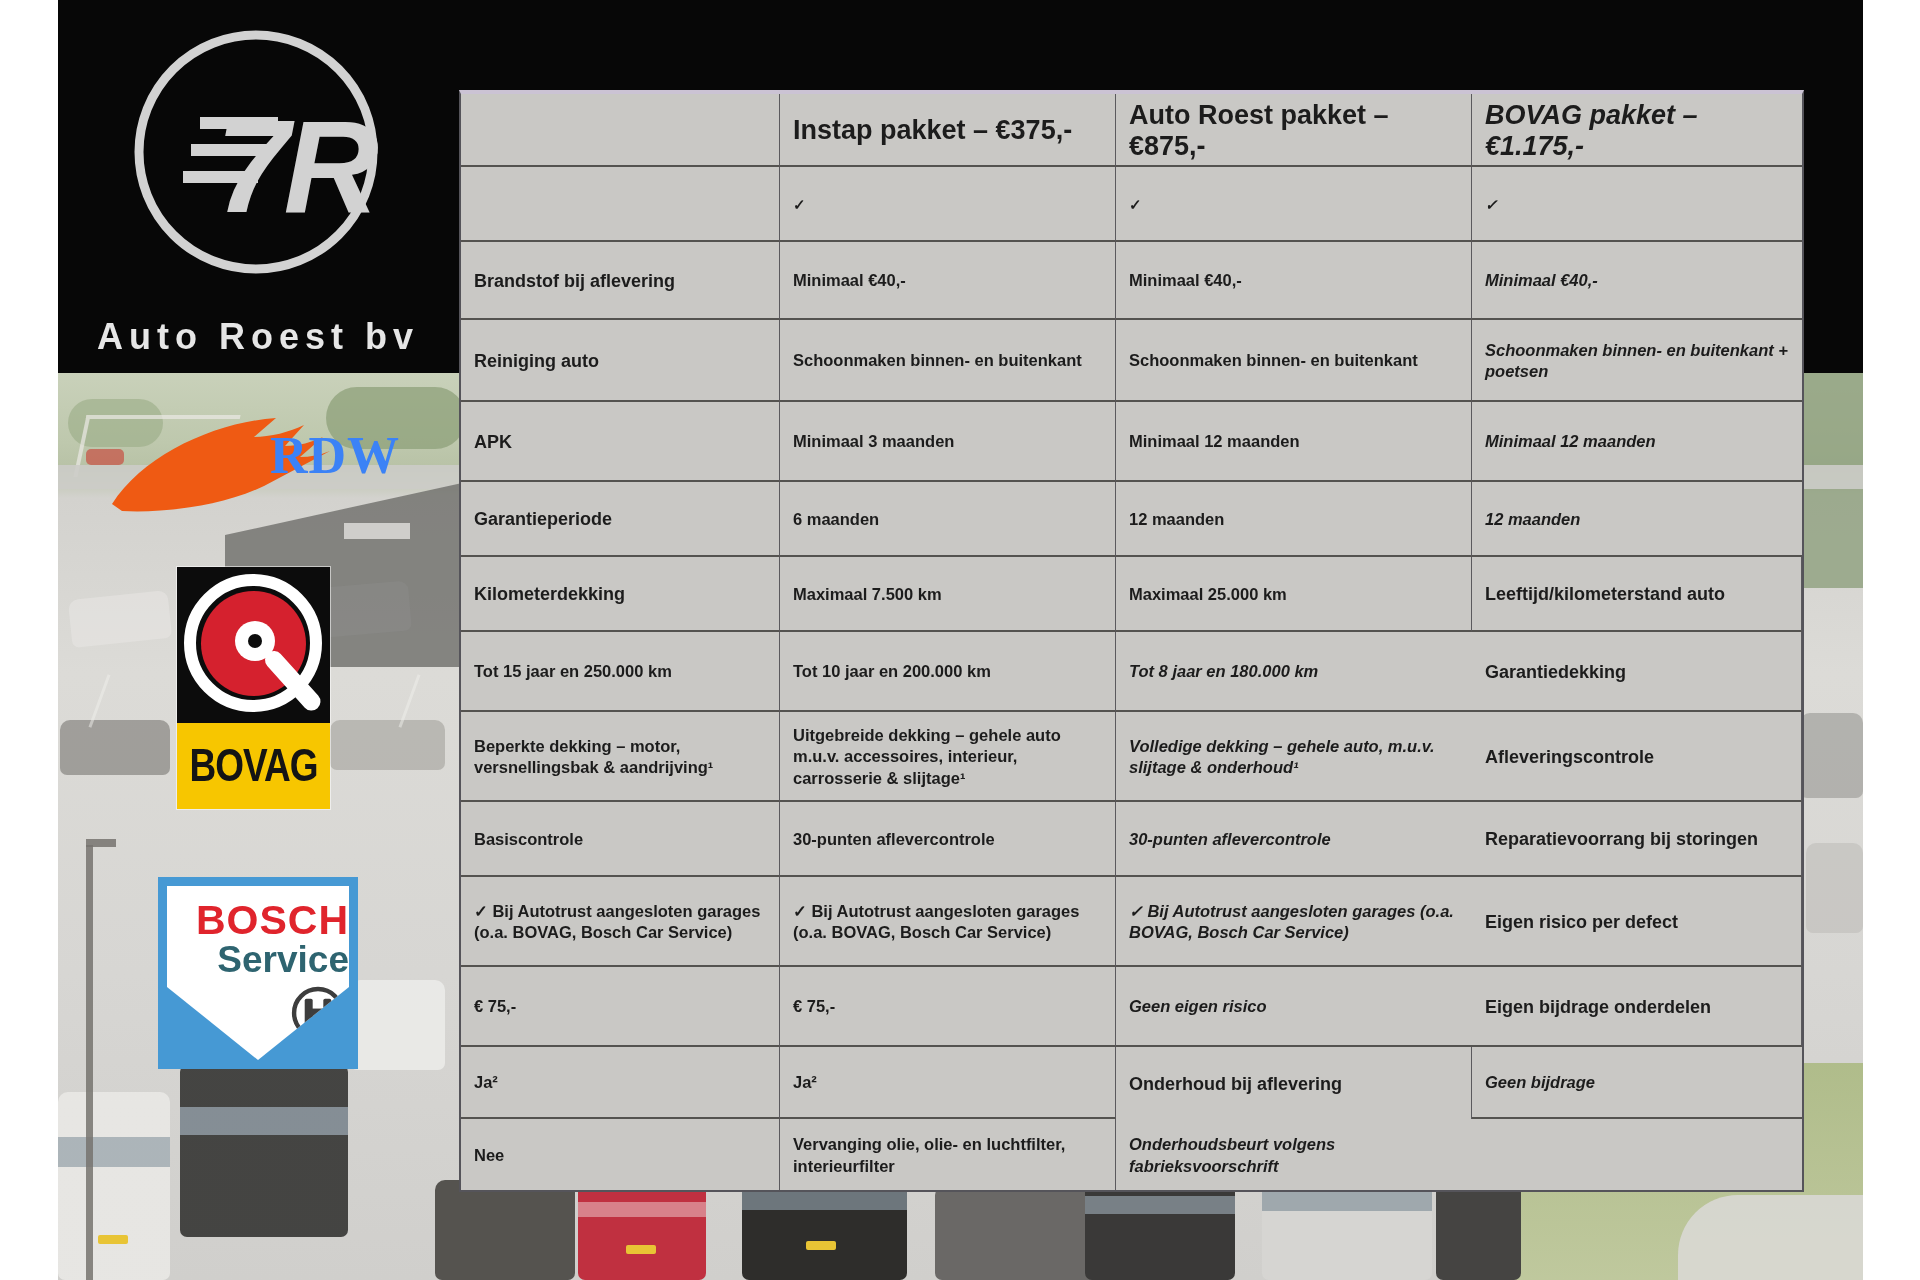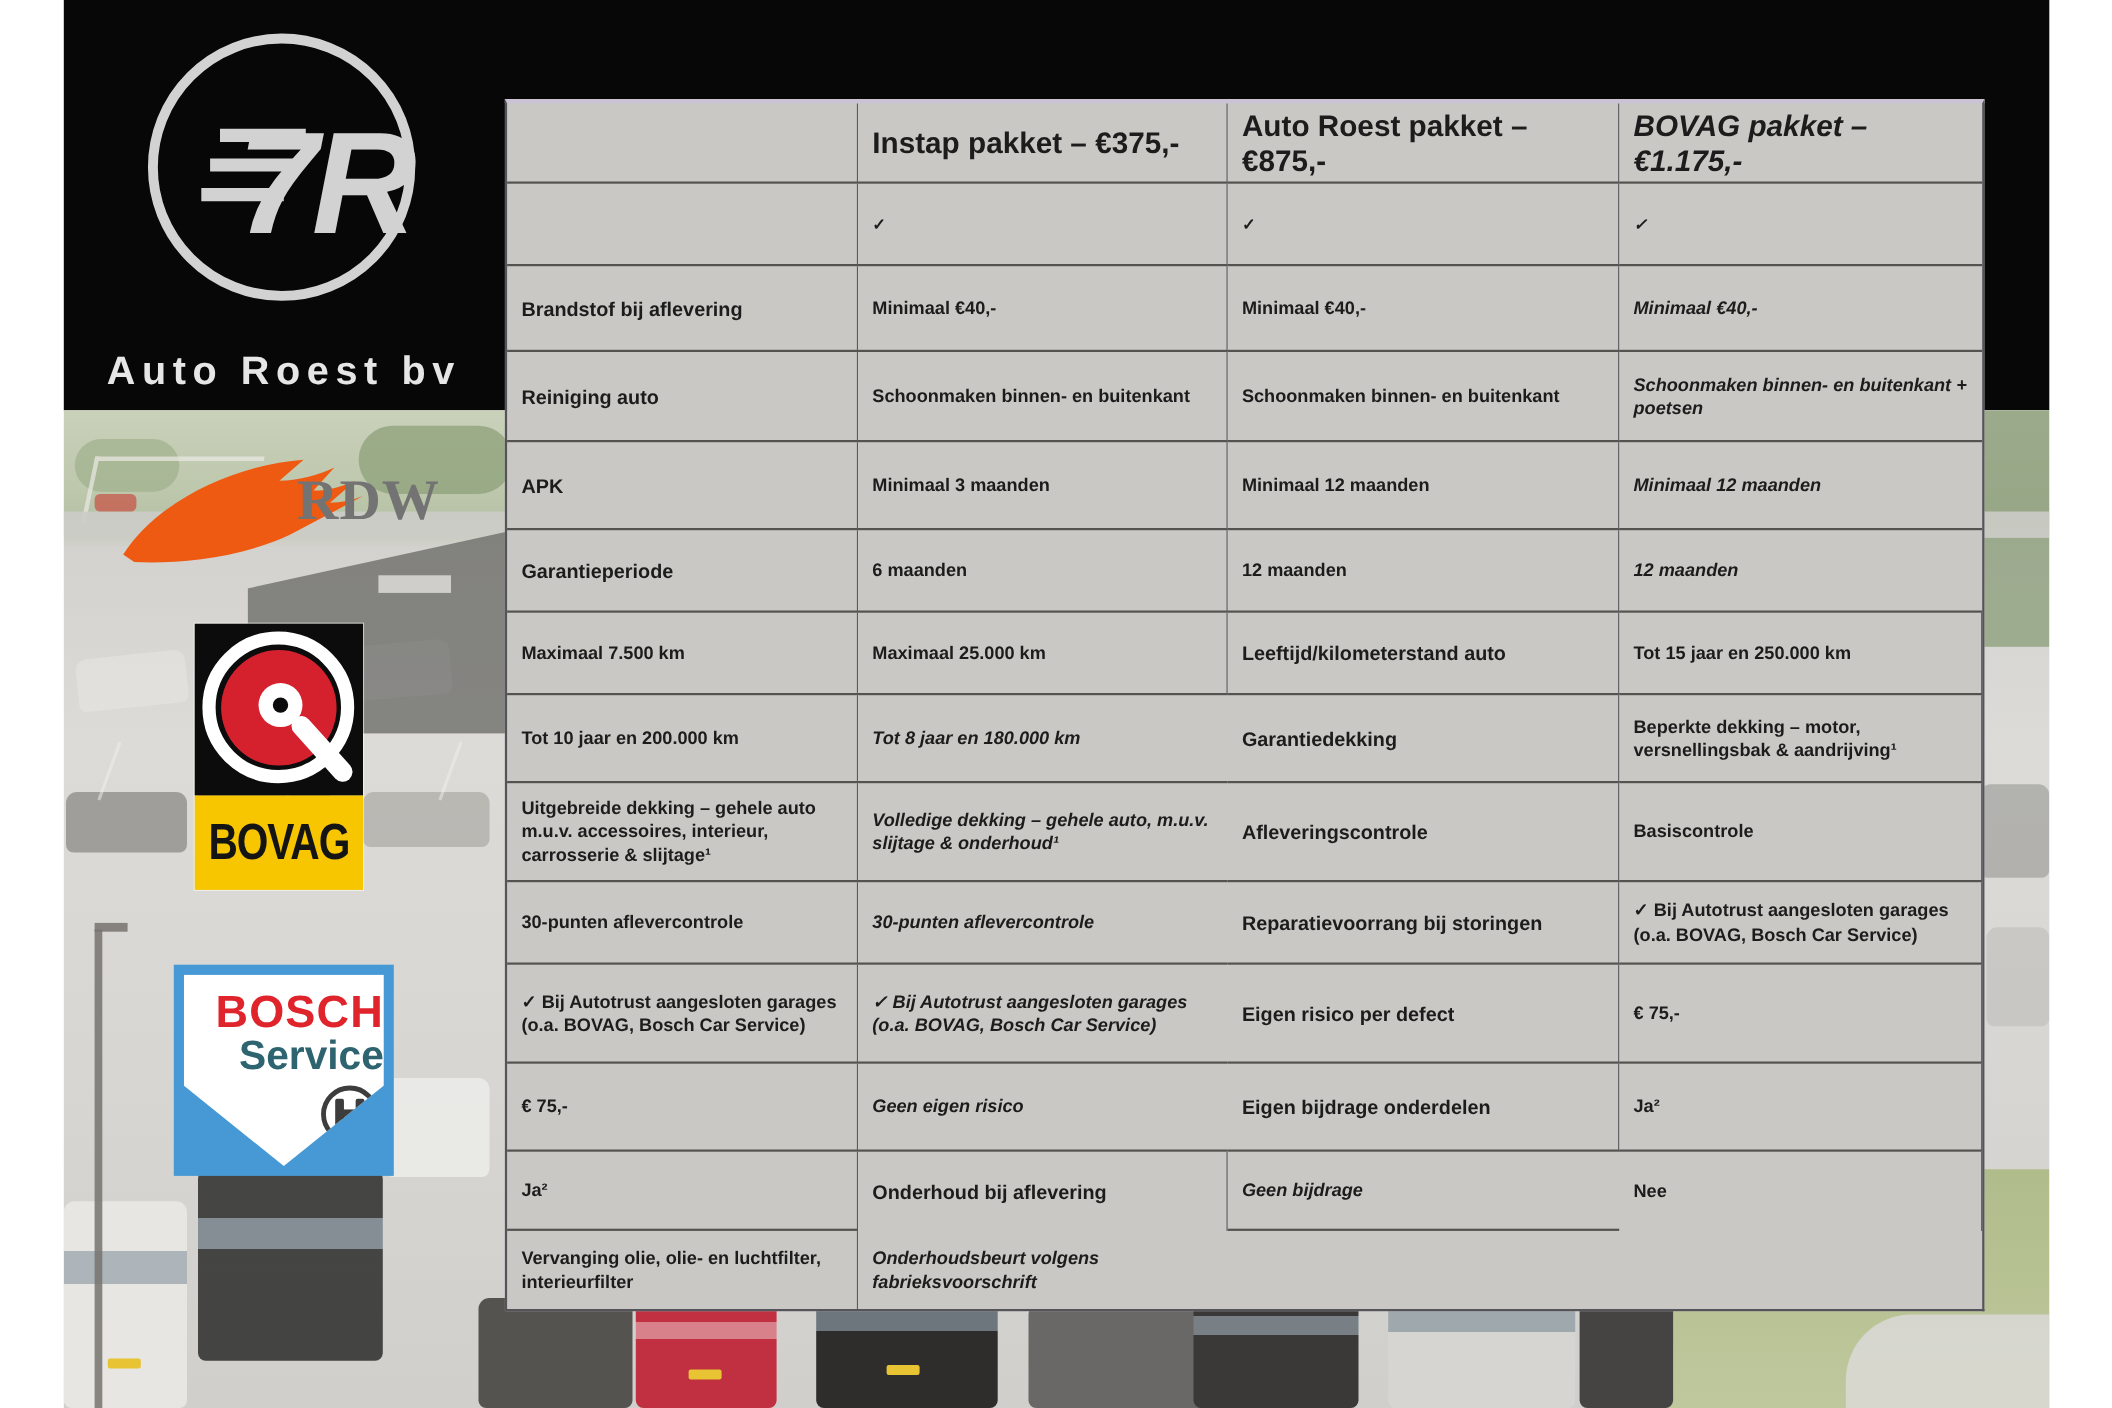--- a/index.html
+++ b/index.html
@@ -18,21 +18,21 @@
   .photo{position:absolute;left:58px;top:373px;width:1805px;height:907px;overflow:hidden;
     background:linear-gradient(180deg,#c9d1ba 0px,#bec8ad 70px,#b8c2a6 95px,#d3d2ce 125px,
       #dcdbd7 300px,#d7d6d3 600px,#d0cfcc 100%);}
   .ph{position:absolute;}
   .car{position:absolute;border-radius:10px 10px 7px 7px;}
   .plate{position:absolute;background:var(--plate-yellow);border-radius:2px;width:30px;height:9px;z-index:9;}
 
   
   .rdw-group{position:absolute;left:104px;top:412px;width:320px;height:110px;z-index:4;}
   .rdw-word{position:absolute;left:166px;top:14px;font-family:"Liberation Serif",serif;
-    font-size:52px;font-weight:600;letter-spacing:1px;color:#737373;}
+    font-size:52px;font-weight:600;letter-spacing:1px;color:#3b82f6;}
 
   .bovag{position:absolute;left:177px;top:567px;width:153px;height:242px;z-index:4;
     box-shadow:0 0 0 1px rgba(255,255,255,.55);}
   .bovag-mark{position:relative;width:153px;height:156px;background:#0c0c0c;overflow:hidden;}
   .bovag-ring{position:absolute;left:7px;top:7px;width:138px;height:138px;border-radius:50%;
     border:12px solid #ffffff;box-sizing:border-box;}
   .bovag-disc{position:absolute;left:24px;top:24px;width:105px;height:105px;border-radius:50%;
     background:var(--bovag-red);}
   .bovag-wrench{position:absolute;left:88px;top:84px;width:18px;height:74px;background:#ffffff;
     border-radius:9px;transform:rotate(-42deg);transform-origin:9px 9px;}
@@ -182,20 +182,21 @@
       <div class="tc td">Schoonmaken binnen- en buitenkant</div>
       <div class="tc td cLast">Schoonmaken binnen- en buitenkant + poetsen</div>
       <div class="tc tl">APK</div>
       <div class="tc td">Minimaal 3 maanden</div>
       <div class="tc td">Minimaal 12 maanden</div>
       <div class="tc td cLast">Minimaal 12 maanden</div>
       <div class="tc tl">Garantieperiode</div>
       <div class="tc td">6 maanden</div>
       <div class="tc td">12 maanden</div>
       <div class="tc td cLast">12 maanden</div>
+      <div class="tc tl">Kilometerdekking</div>
       <div class="tc td">Maximaal 7.500 km</div>
       <div class="tc td">Maximaal 25.000 km</div>
       <div class="tc tl">Leeftijd/kilometerstand auto</div>
       <div class="tc td">Tot 15 jaar en 250.000 km</div>
       <div class="tc td">Tot 10 jaar en 200.000 km</div>
       <div class="tc td cLast">Tot 8 jaar en 180.000 km</div>
       <div class="tc tl">Garantiedekking</div>
       <div class="tc td">Beperkte dekking – motor, versnellingsbak &amp; aandrijving¹</div>
       <div class="tc td">Uitgebreide dekking – gehele auto m.u.v. accessoires, interieur, carrosserie &amp; slijtage¹</div>
       <div class="tc td cLast">Volledige dekking – gehele auto, m.u.v. slijtage &amp; onderhoud¹</div>

